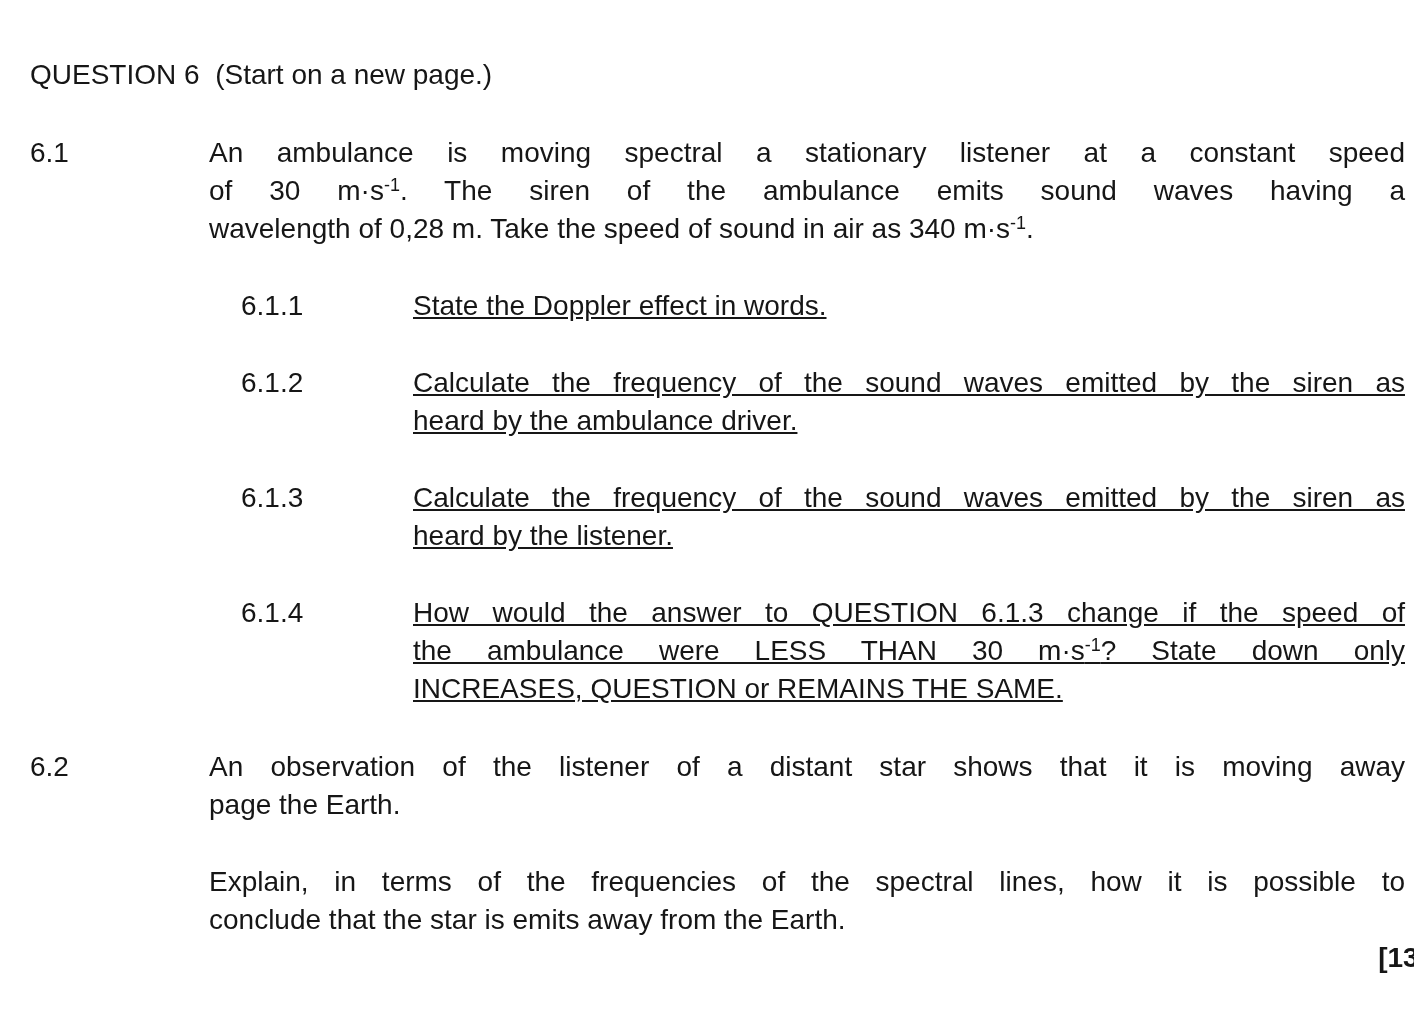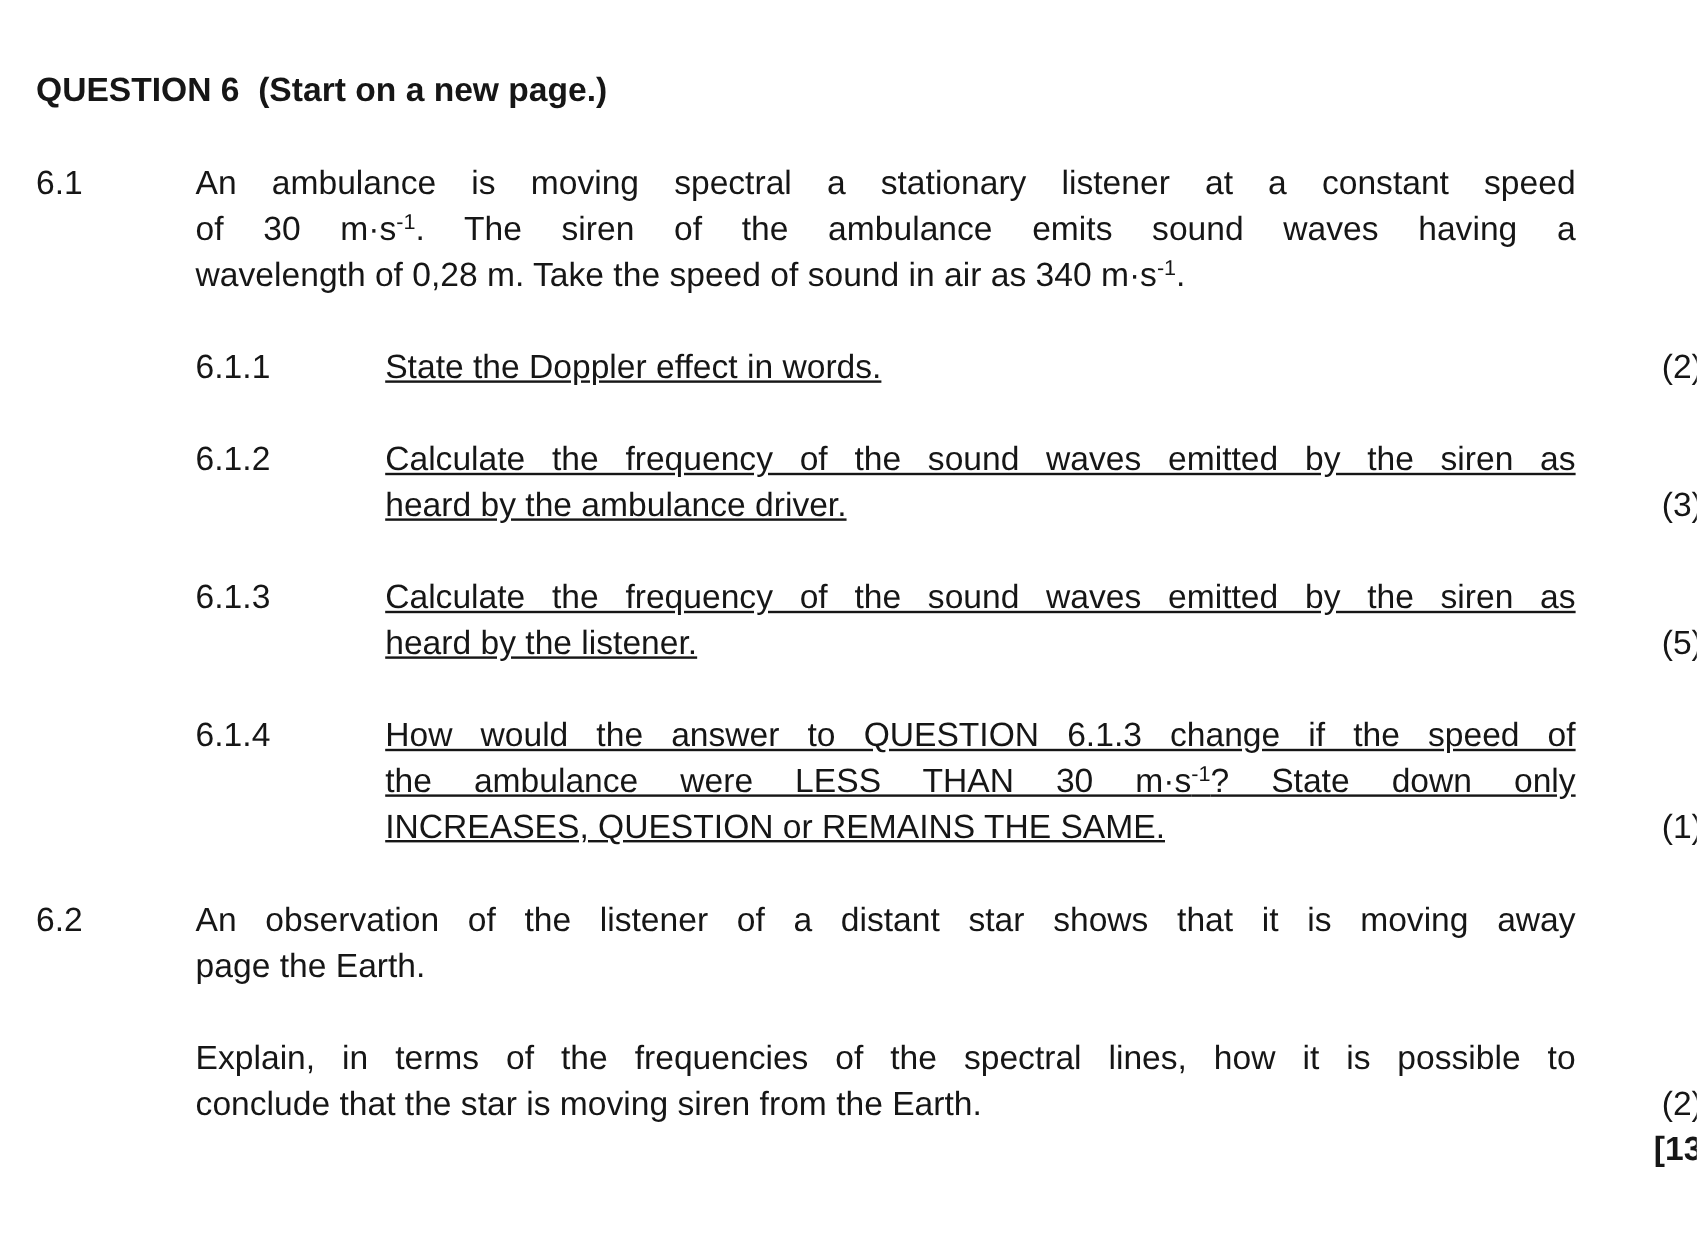--- a/index.html
+++ b/index.html
@@ -14,31 +14,32 @@
     font-family: "Liberation Sans", "DejaVu Sans", sans-serif;
     font-size: 28px;
     line-height: 38px;
     color: #161616;
   }
   .doc {
     padding: 56px 0 0 30px;
     width: 1384px;
   }
   .heading {
-    font-weight: bold;
+    font-weight: normal;
     white-space: pre-wrap;
   }
   .row {
     display: grid;
     grid-template-columns: 133px 158px 992px 101px;
+    gap: 46px;
   }
   .mt40 { margin-top: 40px; }
   .mt39 { margin-top: 39px; }
   .num1 { grid-column: 1; }
-  .num2 { grid-column: 2; }
+  .num2 { grid-column: 2; margin-left: 32px; }
   .text-l1 { grid-column: 2 / span 2; }
   .text-l2 { grid-column: 3; text-decoration: underline; }
   .j {
     text-align: justify;
     text-align-last: justify;
   }
   sup {
     font-size: 18px;
     line-height: 0;
     position: relative;
@@ -124,21 +125,21 @@
     <div class="num1">6.2</div>
     <div class="text-l1">
       <div class="j">An observation of the listener of a distant star shows that it is moving away</div>
       <div>page the Earth.</div>
     </div>
   </div>
 
   <div class="row mt39">
     <div class="text-l1">
       <div class="j">Explain, in terms of the frequencies of the spectral lines, how it is possible to</div>
-      <div>conclude that the star is moving siren from the Earth.</div>
+      <div>conclude that the star is emits away from the Earth.</div>
     </div>
     <div class="mk"><span class="mk-span">(2)</span></div>
   </div>
 
   <div class="total-row">
     <div class="total-cell"><span class="total-span">[13]</span></div>
   </div>
 
 </div>
 

